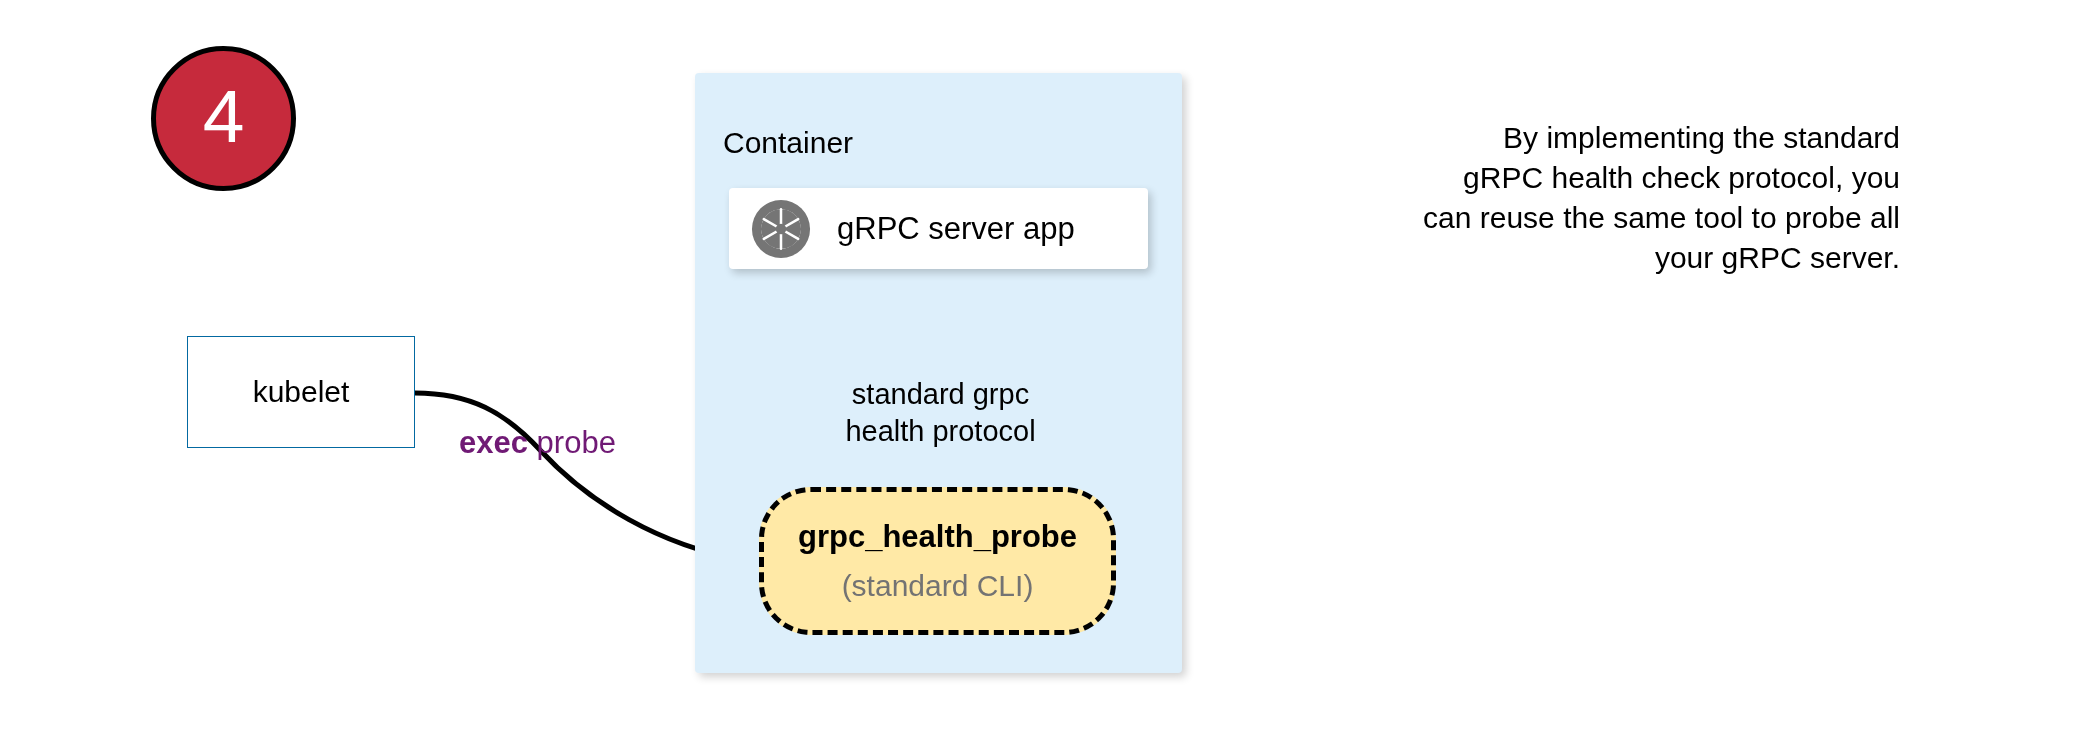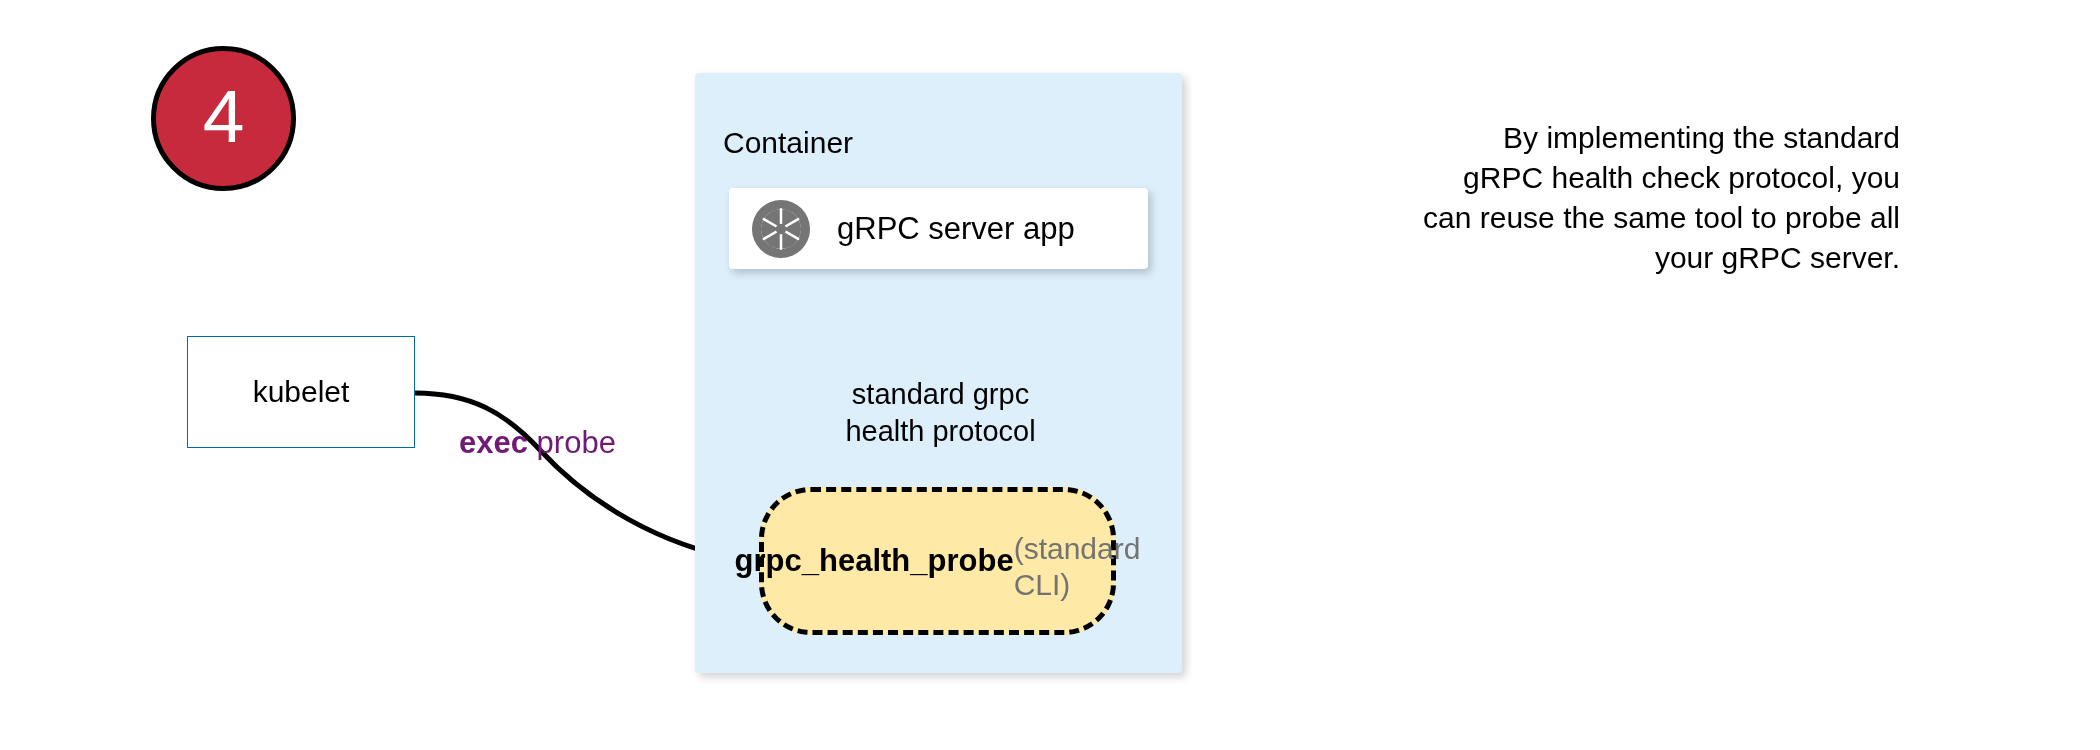--- a/index.html
+++ b/index.html
@@ -138,20 +138,21 @@
     position: absolute;
     left: 759px;
     top: 487px;
     width: 357px;
     height: 148px;
     background: #ffe9a6;
     border: 5px dashed #000000;
     border-radius: 52px;
     box-sizing: border-box;
     display: flex;
+    flex-direction: column;
     align-items: center;
     justify-content: center;
   }
   #health-probe-pill .pill-title {
     font-size: 31px;
     font-weight: 700;
     color: #000000;
     line-height: 1.2;
   }
   #health-probe-pill .pill-sub {

